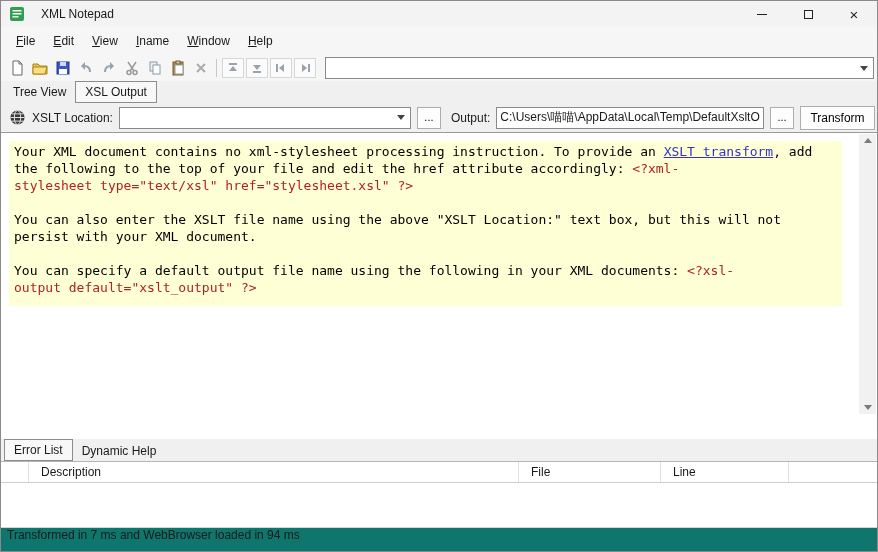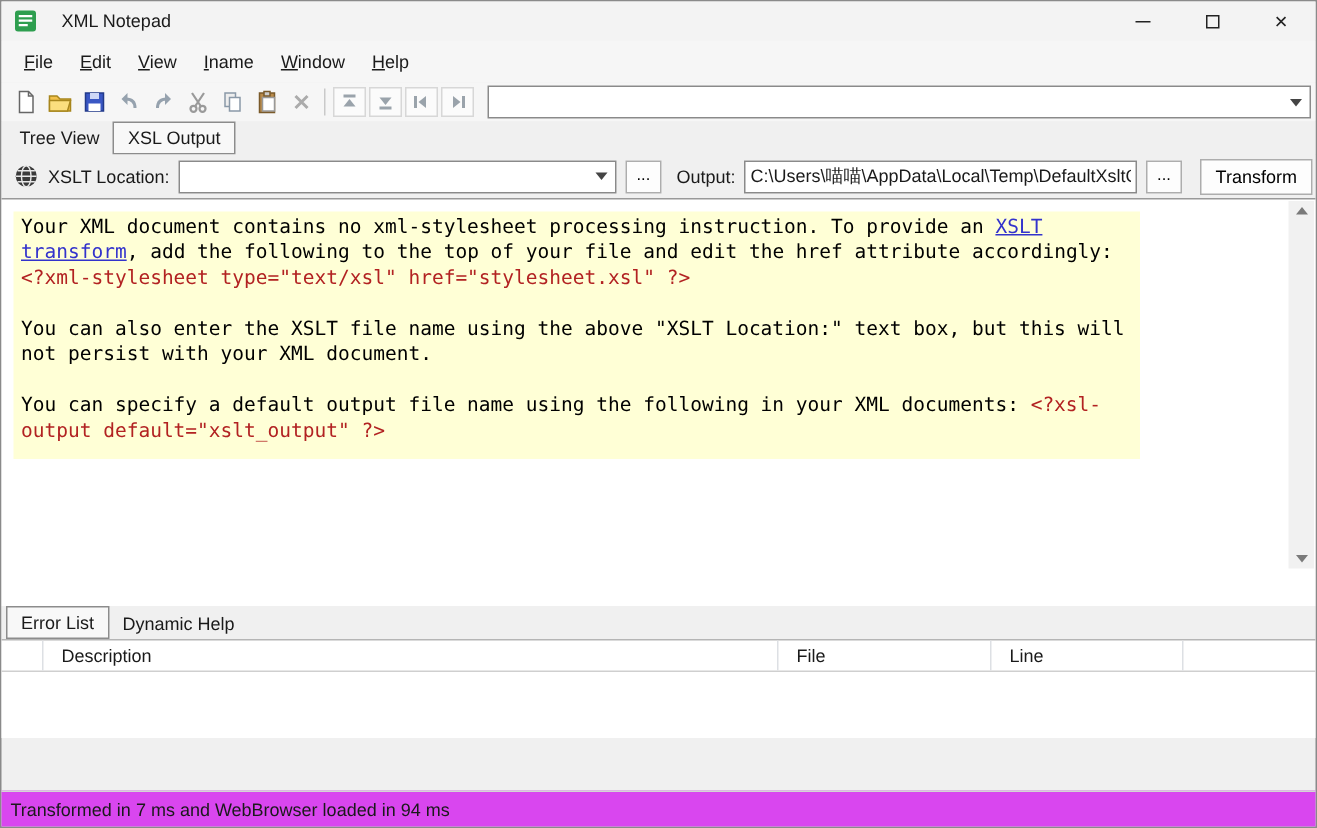--- a/index.html
+++ b/index.html
@@ -40,25 +40,25 @@
   .tab.active { background: #f8f8f8; border: 1px solid #8c8c8c; }
 
   
   .xsltbar { flex: 0 0 29px; display: flex; align-items: center; padding: 0 2px 0 8px; background: #f0f0f0; }
   .globe { width: 17px; height: 17px; margin-right: 6px; display: inline-flex; }
   .xslt-label { margin-right: 6px; white-space: nowrap; }
   .xslt-combo { width: 292px; height: 22px; background: #fff; border: 1px solid #8a8a8a; display: flex; align-items: center; flex: 0 0 292px; }
   .small-btn { width: 24px; height: 22px; margin-left: 6px; background: #fdfdfd; border: 1px solid #adadad; font-size: 11px; line-height: 1; font-family: "Liberation Sans", sans-serif; padding: 0; }
   .output-label { margin: 0 6px 0 10px; white-space: nowrap; }
   .output-input { flex: 1; min-width: 0; height: 22px; border: 1px solid #8a8a8a; background: #fff; font-family: "Liberation Sans", sans-serif; font-size: 12px; padding: 0 3px; color: #1a1a1a; }
-  .transform-btn { width: 75px; height: 24px; margin-left: 12px; background: #fdfdfd; border: 1px solid #adadad; font-size: 12px; font-family: "Liberation Sans", sans-serif; }
+  .transform-btn { width: 75px; height: 24px; margin-left: 6px; background: #fdfdfd; border: 1px solid #adadad; font-size: 12px; font-family: "Liberation Sans", sans-serif; }
 
   
   .content { flex: 1; background: #fff; border-top: 1px solid #999; position: relative; overflow: hidden; }
-  .message { width: 751px; margin: 8px 0 0 8px; padding: 2px 5px 10px 5px; background: #FFFFD6;
+  .message { width: 833px; margin: 8px 0 0 8px; padding: 2px 5px 10px 5px; background: #FFFFD6;
              font-family: "DejaVu Sans Mono", monospace; font-size: 13px; line-height: 17px; color: #000; }
   .message p { margin: 0; }
   .message p + p { margin-top: 17px; }
   .code { color: #B22222; }
   a.link { color: #3333CC; text-decoration: underline; }
 
   .vscroll { position: absolute; top: 1px; right: 1px; bottom: 25px; width: 17px; background: #f1f1f1;
              display: flex; flex-direction: column; justify-content: space-between; align-items: center; padding: 4px 0; }
   .arrow-up { width: 0; height: 0; border-left: 4px solid transparent; border-right: 4px solid transparent; border-bottom: 5px solid #7a7a7a; }
   .arrow-down { width: 0; height: 0; border-left: 4px solid transparent; border-right: 4px solid transparent; border-top: 5px solid #7a7a7a; }
@@ -66,21 +66,21 @@
   
   .bottom-tabs { flex: 0 0 21px; background: #f0f0f0; display: flex; align-items: flex-end; padding-left: 3px; }
   .grid-header { flex: 0 0 22px; background: #fff; display: flex; border-top: 1px solid #b5b5b5; border-bottom: 1px solid #cfcfcf; gap: 6px; }
   .gh-cell { border-right: 1px solid #dde0e4; padding: 3px 6px; color: #1a1a1a; overflow: hidden; white-space: nowrap; }
   .gh-icon { flex: 0 0 28px; }
   .gh-desc { flex: 0 0 484px; }
   .gh-file { flex: 0 0 136px; }
   .gh-line { flex: 0 0 122px; }
   .gh-col  { flex: 1; border-right: none; }
   .grid-body { flex: 0 0 44px; background: #fff; }
-  .statusbar { flex: 0 0 24px; background: #d946ef; border-top: 1px solid #d4d4d4; display: flex; align-items: center; padding-left: 6px; margin-top: 35px; }
+  .statusbar { flex: 0 0 24px; background: #0f766e; border-top: 1px solid #d4d4d4; display: flex; align-items: flex-start; padding-left: 6px; }
 
   svg { display: block; }
 </style>
 </head>
 <body>
 
 <div class="window">
 
   <div class="titlebar">
     <span class="app-icon">

